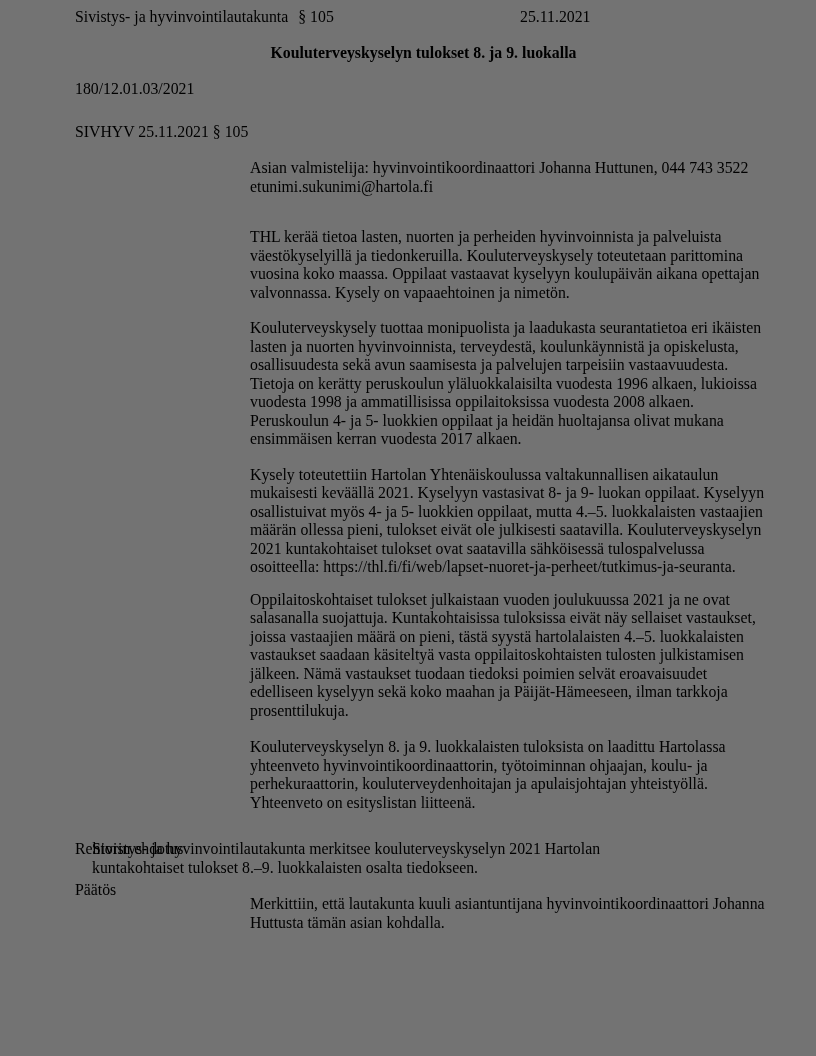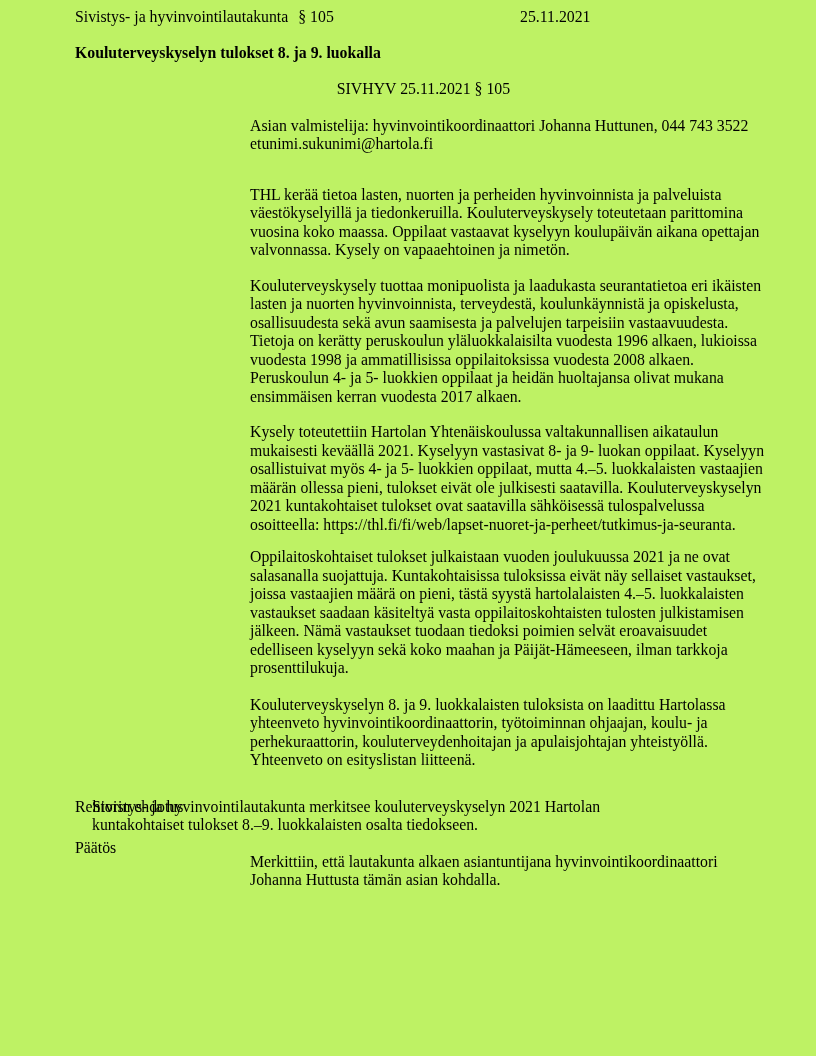--- a/index.html
+++ b/index.html
@@ -5,21 +5,21 @@
   html, body {
     margin: 0;
     padding: 0;
     background: #ffffff;
   }
   .page {
     position: relative;
     width: 816px;
     height: 1056px;
     box-sizing: border-box;
-    background: #bef264;
+    background: #737373;
     color: #000000;
     font-family: "Liberation Serif", serif;
     font-size: 15.8px;
     line-height: 18.5px;
     padding: 8px 44px 0 75px;
     overflow: hidden;
   }
   .hdr {
     position: relative;
   }
@@ -27,27 +27,27 @@
     margin-left: 10px;
   }
   .date {
     position: absolute;
     left: 445px;
     top: 0;
   }
   .title {
     font-weight: bold;
     margin-top: 17px;
+    text-align: center;
   }
   .case {
     margin-top: 18px;
   }
   .mref {
-    margin-top: 18px;
-    text-align: center;
+    margin-top: 24px;
   }
   .body-block {
     margin-left: 175px;
     width: 515px;
     margin-top: 18px;
   }
   .row {
     position: relative;
   }
   .row .label {
@@ -66,20 +66,21 @@
 
 <div class="page">
 
   <div class="hdr">
     <span>Sivistys- ja hyvinvointilautakunta</span><span class="sect">§ 105</span>
     <span class="date">25.11.2021</span>
   </div>
 
   <div class="title">Kouluterveyskyselyn tulokset 8. ja 9. luokalla</div>
 
+  <div class="case">180/12.01.03/2021</div>
 
   <div class="mref">SIVHYV 25.11.2021 § 105</div>
 
   <div class="body-block" style="margin-top:18px">Asian valmistelija: hyvinvointikoordinaattori Johanna Huttunen, 044 743 3522 etunimi.sukunimi@hartola.fi</div>
 
   <div class="body-block" style="margin-top:32px">THL kerää tietoa lasten, nuorten ja perheiden hyvinvoinnista ja palveluista väestökyselyillä ja tiedonkeruilla. Kouluterveyskysely toteutetaan parittomina vuosina koko maassa. Oppilaat vastaavat kyselyyn koulupäivän aikana opettajan valvonnassa. Kysely on vapaaehtoinen ja nimetön.</div>
 
   <div class="body-block" style="margin-top:17px">Kouluterveyskysely tuottaa monipuolista ja laadukasta seurantatietoa eri ikäisten lasten ja nuorten hyvinvoinnista, terveydestä, koulunkäynnistä ja opiskelusta, osallisuudesta sekä avun saamisesta ja palvelujen tarpeisiin vastaavuudesta. Tietoja on kerätty peruskoulun yläluokkalaisilta vuodesta 1996 alkaen, lukioissa vuodesta 1998 ja ammatillisissa oppilaitoksissa vuodesta 2008 alkaen. Peruskoulun 4- ja 5- luokkien oppilaat ja heidän huoltajansa olivat mukana ensimmäisen kerran vuodesta 2017 alkaen.</div>
 
   <div class="body-block" style="margin-top:17px">Kysely toteutettiin Hartolan Yhtenäiskoulussa valtakunnallisen aikataulun mukaisesti keväällä 2021. Kyselyyn vastasivat 8- ja 9- luokan oppilaat. Kyselyyn osallistuivat myös 4- ja 5- luokkien oppilaat, mutta 4.–5. luokkalaisten vastaajien määrän ollessa pieni, tulokset eivät ole julkisesti saatavilla. Kouluterveyskyselyn 2021 kuntakohtaiset tulokset ovat saatavilla sähköisessä tulospalvelussa osoitteella: https://thl.fi/fi/web/lapset-nuoret-ja-perheet/tutkimus-ja-seuranta.</div>
@@ -90,15 +91,15 @@
 
   <div class="row" style="margin-top:28px">
     <span class="label">Rehtorin ehdotus</span>
     <div class="body-block">Sivistys- ja hyvinvointilautakunta merkitsee kouluterveyskyselyn 2021 Hartolan kuntakohtaiset tulokset 8.–9. luokkalaisten osalta tiedokseen.</div>
   </div>
 
   <div class="row" style="margin-top:4px">
     <span class="label">Päätös</span>
   </div>
 
-  <div class="body-block" style="margin-top:18px">Merkittiin, että lautakunta alkaen asiantuntijana hyvinvointikoordinaattori Johanna Huttusta tämän asian kohdalla.</div>
+  <div class="body-block" style="margin-top:18px">Merkittiin, että lautakunta kuuli asiantuntijana hyvinvointikoordinaattori Johanna Huttusta tämän asian kohdalla.</div>
 
 </div>
 
 </body></html>

